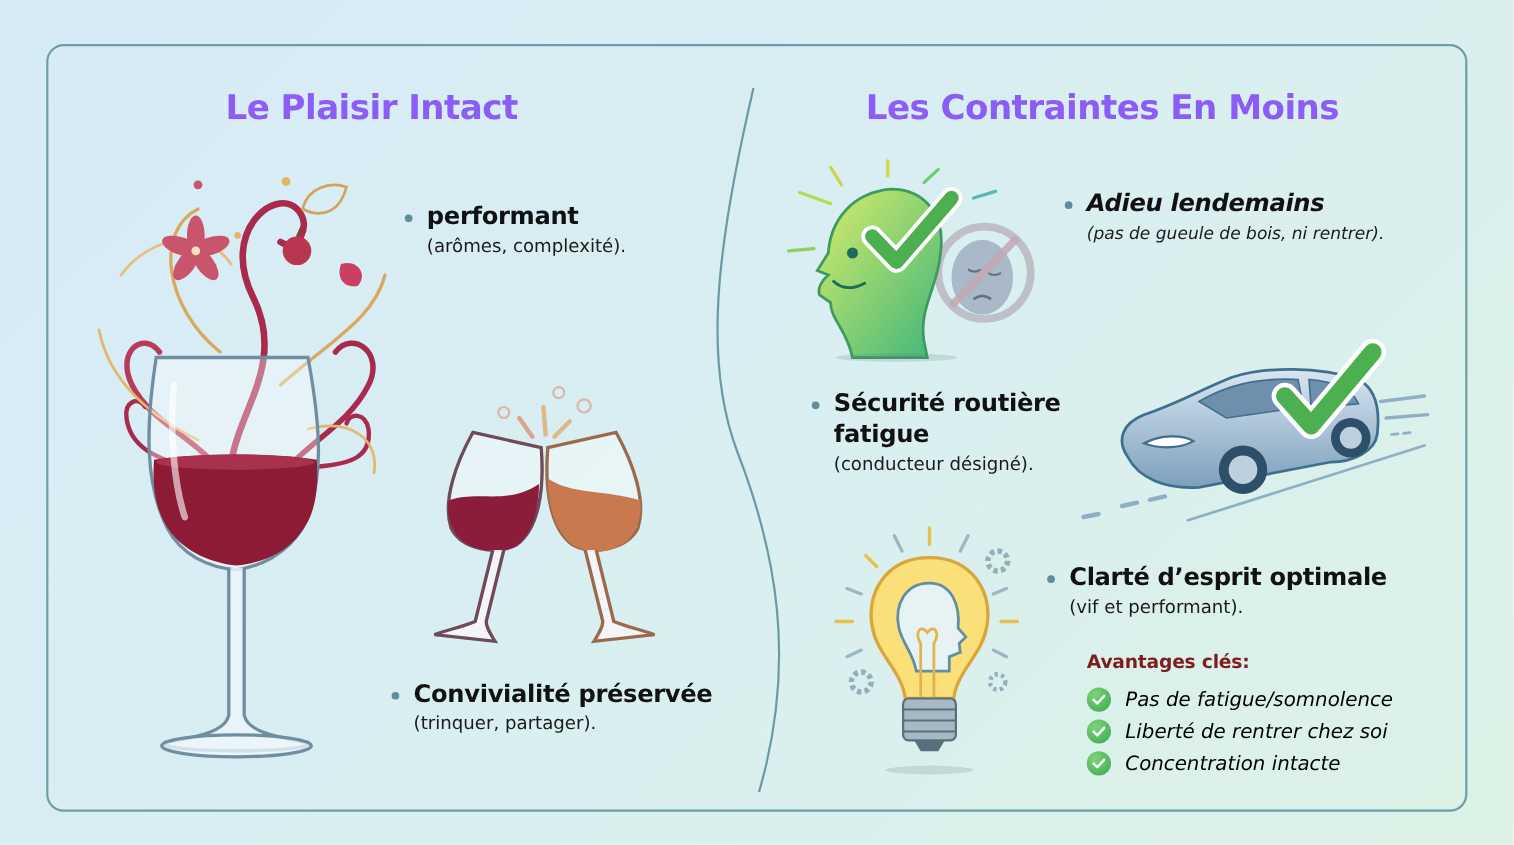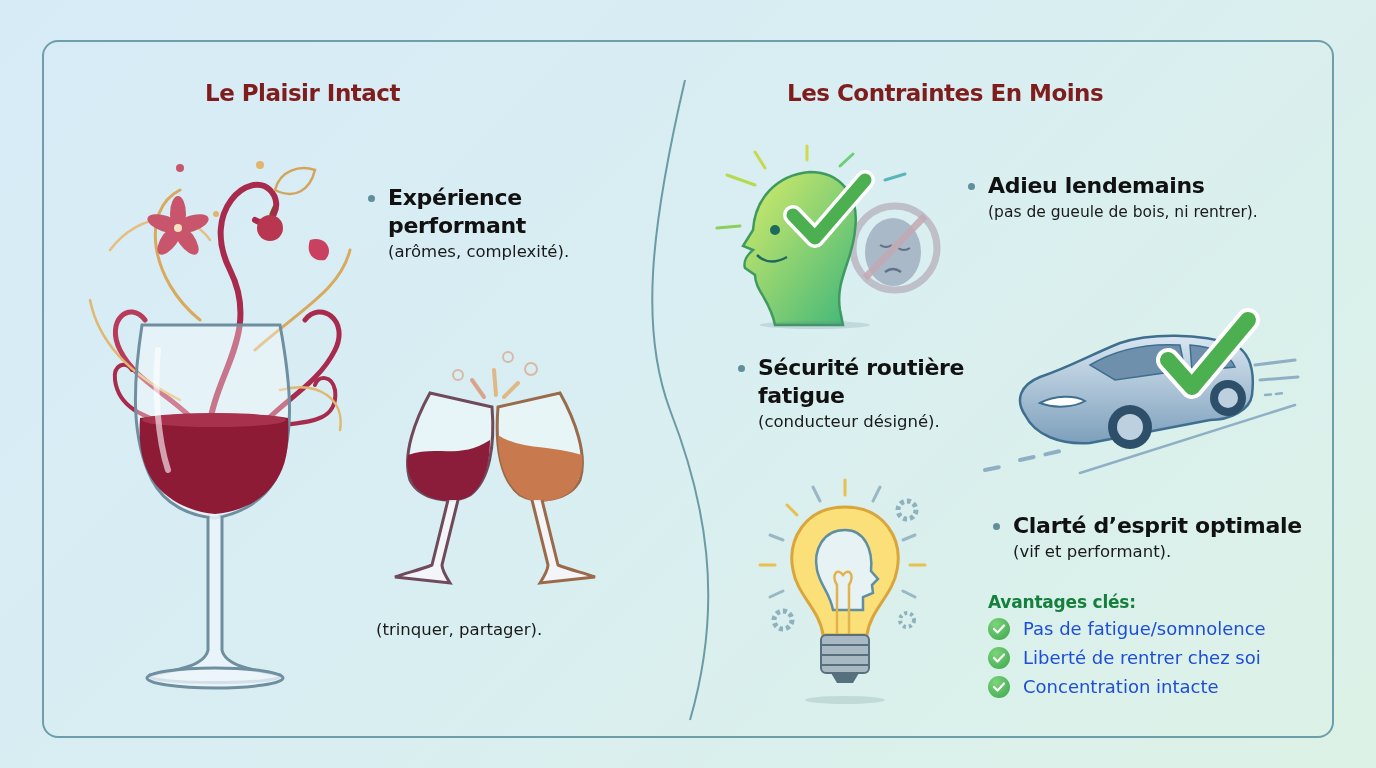--- a/index.html
+++ b/index.html
@@ -10,37 +10,37 @@
     position: relative;
     color: #111;
   }
   .panel {
     position: absolute; left: 42px; top: 40px; width: 1292px; height: 698px;
     border: 2px solid #6e9ea9; border-radius: 16px;
   }
   .divider { position: absolute; left: 640px; top: 80px; width: 100px; height: 650px; }
   .title {
     position: absolute; font-family: "DejaVu Sans", sans-serif; font-weight: bold;
-    font-size: 23px; color: #7f1d1d; letter-spacing: -0.5px; white-space: nowrap;
+    font-size: 31px; color: #8b5cf6; letter-spacing: -0.5px; white-space: nowrap;
   }
   .item { position: absolute; }
   .item .head {
     font-weight: bold; font-size: 22px; line-height: 28px; color: #111; letter-spacing: -0.3px;
     position: relative; padding-left: 20px;
   }
   .item .head .dot {
     position: absolute; left: 0; top: 11px; width: 7px; height: 7px; border-radius: 50%;
     background: #5f8f9b;
   }
   .item .sub {
     font-size: 16.5px; line-height: 24px; color: #1a1a1a; padding-left: 20px; white-space: nowrap;
   }
   .benefits { position: absolute; left: 988px; top: 592px; }
-  .benefits .label { font-weight: bold; font-size: 17px; color: #15803d; margin-bottom: 6px; letter-spacing: -0.2px; }
-  .benefits .row { display: flex; align-items: flex-start; height: 29px; font-size: 18px; color: #1d4ed8; white-space: nowrap; }
+  .benefits .label { font-weight: bold; font-size: 17px; color: #7f1d1d; margin-bottom: 6px; letter-spacing: -0.2px; }
+  .benefits .row { display: flex; align-items: flex-end; height: 29px; font-size: 18px; color: #000000; white-space: nowrap; font-style: italic; }
   .benefits .check {
     width: 22px; height: 22px; border-radius: 50%; margin-right: 13px;
     background: radial-gradient(circle at 35% 30%, #7dd47a, #3aa64e);
     display: flex; align-items: center; justify-content: center;
   }
   svg.illus { position: absolute; overflow: visible; }
 </style>
 </head>
 <body>
 
@@ -94,21 +94,20 @@
   <ellipse cx="134" cy="270" rx="72" ry="7" fill="#a8324e"></ellipse>
   <path d="M78 200 C 74 240, 78 290, 88 320" stroke="rgba(255,255,255,0.6)" stroke-width="6" fill="none" stroke-linecap="round"></path>
 
   <path d="M128 366 L 128 500 C 125 515, 100 520, 70 525 C 60 535, 210 535, 200 525 C 170 520, 145 515, 142 500 L 142 366" fill="rgba(235,245,250,0.85)" stroke="#6f8fa0" stroke-width="3"></path>
   <ellipse cx="135" cy="528" rx="68" ry="10" fill="rgba(235,245,250,0.8)" stroke="#6f8fa0" stroke-width="3"></ellipse>
 </svg>
 
 <div class="item" style="left:368px; top:184px;">
   <div class="head">
     <span class="dot"></span>
-    <div>Expérience</div>
     <div>performant</div>
   </div>
   <div class="sub">(arômes, complexité).</div>
 </div>
 
 <svg class="illus" style="left:380px; top:345px;" width="240" height="245" viewBox="0 0 240 245">
   <circle cx="78" cy="30" r="5" fill="none" stroke="#d9b8a8" stroke-width="2"></circle>
   <circle cx="128" cy="12" r="5" fill="none" stroke="#d9b8a8" stroke-width="2"></circle>
   <circle cx="151" cy="24" r="6" fill="none" stroke="#d9b8a8" stroke-width="2"></circle>
   <path d="M116 50 L 114 25" stroke="#e0b887" stroke-width="4" stroke-linecap="round"></path>
@@ -118,20 +117,24 @@
   <path d="M50 48 L 112 62 C 115 100, 110 135, 90 150 C 72 160, 40 155, 30 135 C 22 110, 35 75, 50 48 Z" fill="rgba(255,255,255,0.4)" stroke="#6e4a5a" stroke-width="3"></path>
   <path d="M28 110 C 55 100, 80 115, 110 95 C 110 125, 100 145, 88 152 C 70 160, 45 155, 34 140 C 28 130, 26 120, 28 110 Z" fill="#8c1d3a"></path>
   <path d="M68 155 L 52 220 C 40 225, 25 228, 15 232 L 70 238 C 65 230, 62 225, 62 220 L 78 155" fill="rgba(245,245,250,0.9)" stroke="#6e4a5a" stroke-width="3"></path>
 
   <path d="M118 62 L 180 48 C 195 75, 208 110, 200 135 C 190 155, 158 160, 140 150 C 120 135, 115 100, 118 62 Z" fill="rgba(255,255,255,0.4)" stroke="#9a6a4a" stroke-width="3"></path>
   <path d="M118 90 C 140 105, 170 100, 202 110 C 204 125, 198 140, 190 147 C 175 158, 155 160, 140 150 C 125 138, 118 115, 118 90 Z" fill="#c9794e"></path>
   <path d="M152 155 L 168 220 C 168 225, 165 230, 160 238 L 215 232 C 205 228, 190 225, 178 220 L 162 155" fill="rgba(245,245,250,0.9)" stroke="#9a6a4a" stroke-width="3"></path>
 </svg>
 
 <div class="item" style="left:356px; top:618px;">
+  <div class="head">
+    <span class="dot"></span>
+    <div style="white-space:nowrap;">Convivialité préservée</div>
+  </div>
   <div class="sub">(trinquer, partager).</div>
 </div>
 
 <svg class="illus" style="left:715px; top:150px;" width="250" height="185" viewBox="0 0 250 185">
   <g stroke-linecap="round" stroke-width="3">
     <line x1="12" y1="25" x2="40" y2="35" stroke="#b6d94e"></line>
     <line x1="2" y1="78" x2="25" y2="76" stroke="#8ccf5a"></line>
     <line x1="40" y1="2" x2="50" y2="18" stroke="#c9d74a"></line>
     <line x1="92" y1="-4" x2="92" y2="10" stroke="#d2d948"></line>
     <line x1="125" y1="16" x2="138" y2="4" stroke="#6ccf78"></line>
@@ -152,21 +155,21 @@
     </linearGradient>
   </defs>
   <circle cx="60" cy="80" r="5" fill="#1f6b5a"></circle>
   <path d="M42 105 q12 12 30 2" stroke="#1f6b5a" stroke-width="2.5" fill="none"></path>
 
   <path d="M78 65 L 100 88 L 150 30" fill="none" stroke="#ffffff" stroke-width="20" stroke-linecap="round" stroke-linejoin="round"></path>
   <path d="M78 65 L 100 88 L 150 30" fill="none" stroke="#4cb050" stroke-width="13" stroke-linecap="round" stroke-linejoin="round"></path>
   <ellipse cx="100" cy="175" rx="55" ry="4" fill="rgba(90,130,140,0.2)"></ellipse>
 </svg>
 
-<div class="item" style="left:968px; top:172px;">
+<div class="item" style="left:968px; top:172px;font-style:italic;">
   <div class="head">
     <span class="dot"></span>
     <div>Adieu lendemains</div>
   </div>
   <div class="sub" style="font-size:15.5px;">(pas de gueule de bois, ni rentrer).</div>
 </div>
 
 <div class="item" style="left:738px; top:354px;">
   <div class="head">
     <span class="dot"></span>
@@ -223,21 +226,21 @@
   <path d="M100 55 C 78 55, 68 75, 72 95 C 75 110, 85 118, 88 135 L 118 135 L 118 122 L 128 118 L 127 110 L 133 104 L 126 96 C 128 75, 120 55, 100 55 Z" fill="#e7f2f5" stroke="#5f8fa0" stroke-width="2.5"></path>
   <path d="M92 160 L 92 110 C 86 100, 92 92, 98 100 C 104 92, 110 100, 104 110 L 104 160" fill="none" stroke="#e0b44a" stroke-width="2.5"></path>
   <rect x="76" y="160" width="48" height="38" rx="5" fill="#a9b9c3" stroke="#56707e" stroke-width="2"></rect>
   <line x1="76" y1="170" x2="124" y2="170" stroke="#56707e" stroke-width="2"></line>
   <line x1="76" y1="180" x2="124" y2="180" stroke="#56707e" stroke-width="2"></line>
   <line x1="76" y1="190" x2="124" y2="190" stroke="#56707e" stroke-width="2"></line>
   <path d="M86 198 L 114 198 L 108 208 L 92 208 Z" fill="#56707e"></path>
   <ellipse cx="100" cy="225" rx="40" ry="4" fill="rgba(90,130,140,0.2)"></ellipse>
 </svg>
 
-<div class="item" style="left:993px; top:512px;">
+<div class="item" style="left:952px; top:512px;">
   <div class="head">
     <span class="dot"></span>
     <div style="white-space:nowrap;">Clarté d’esprit optimale</div>
   </div>
   <div class="sub">(vif et performant).</div>
 </div>
 
 <div class="benefits">
   <div class="label">Avantages clés:</div>
   <div class="row">

